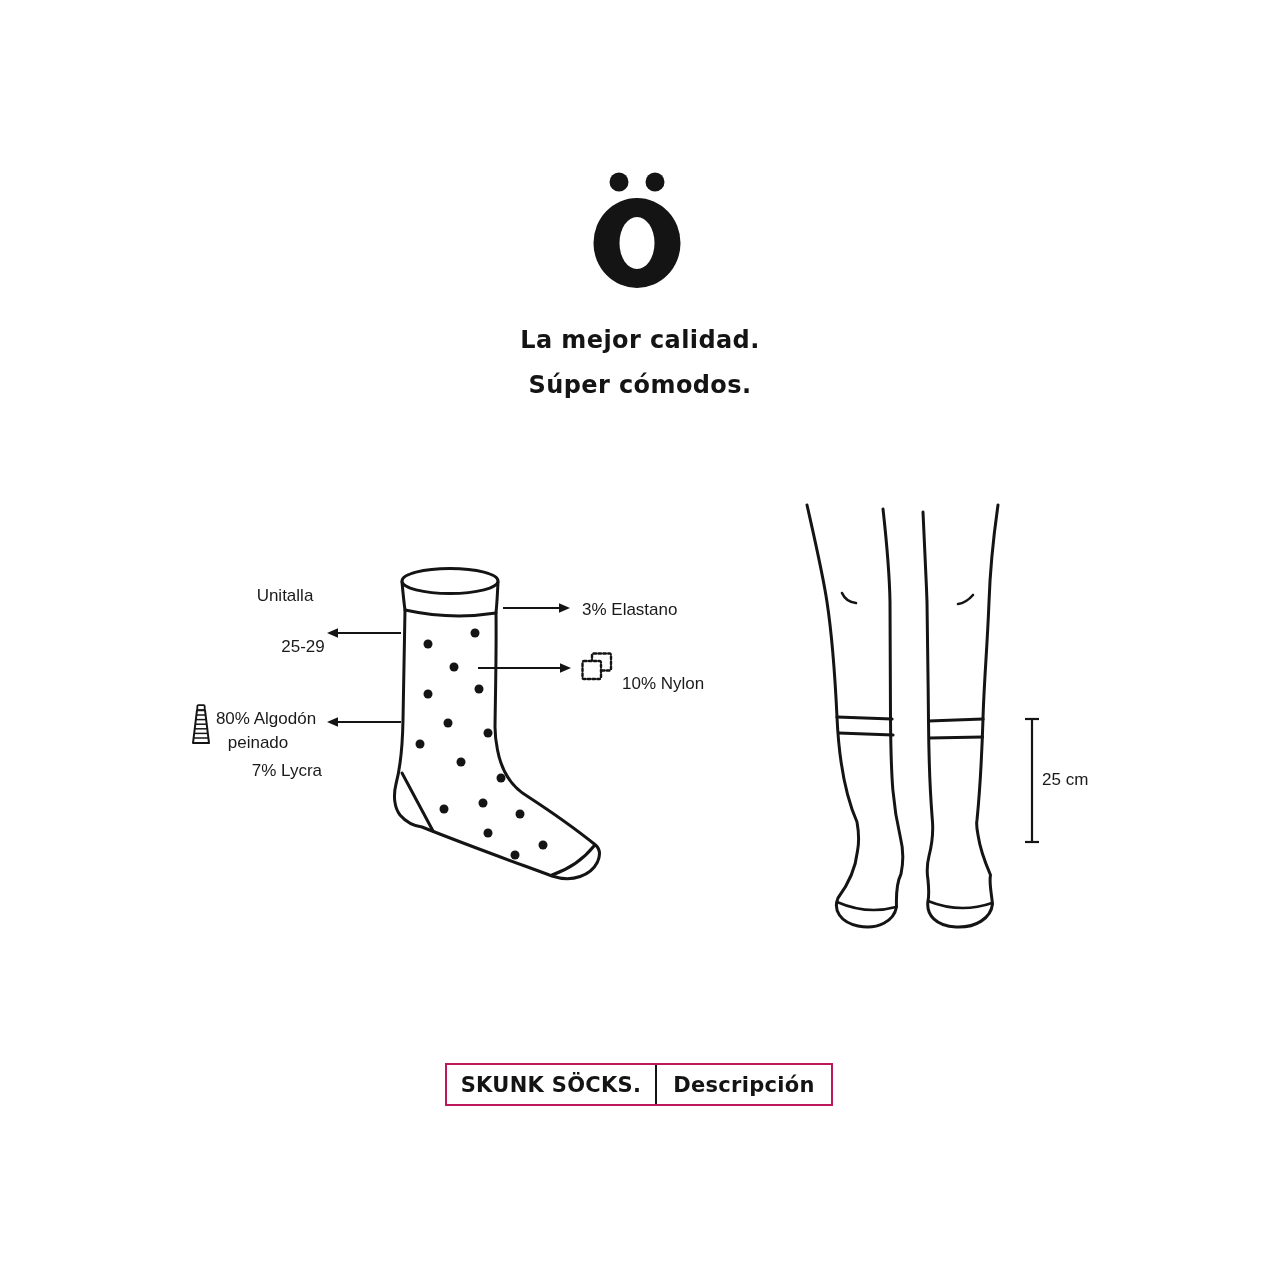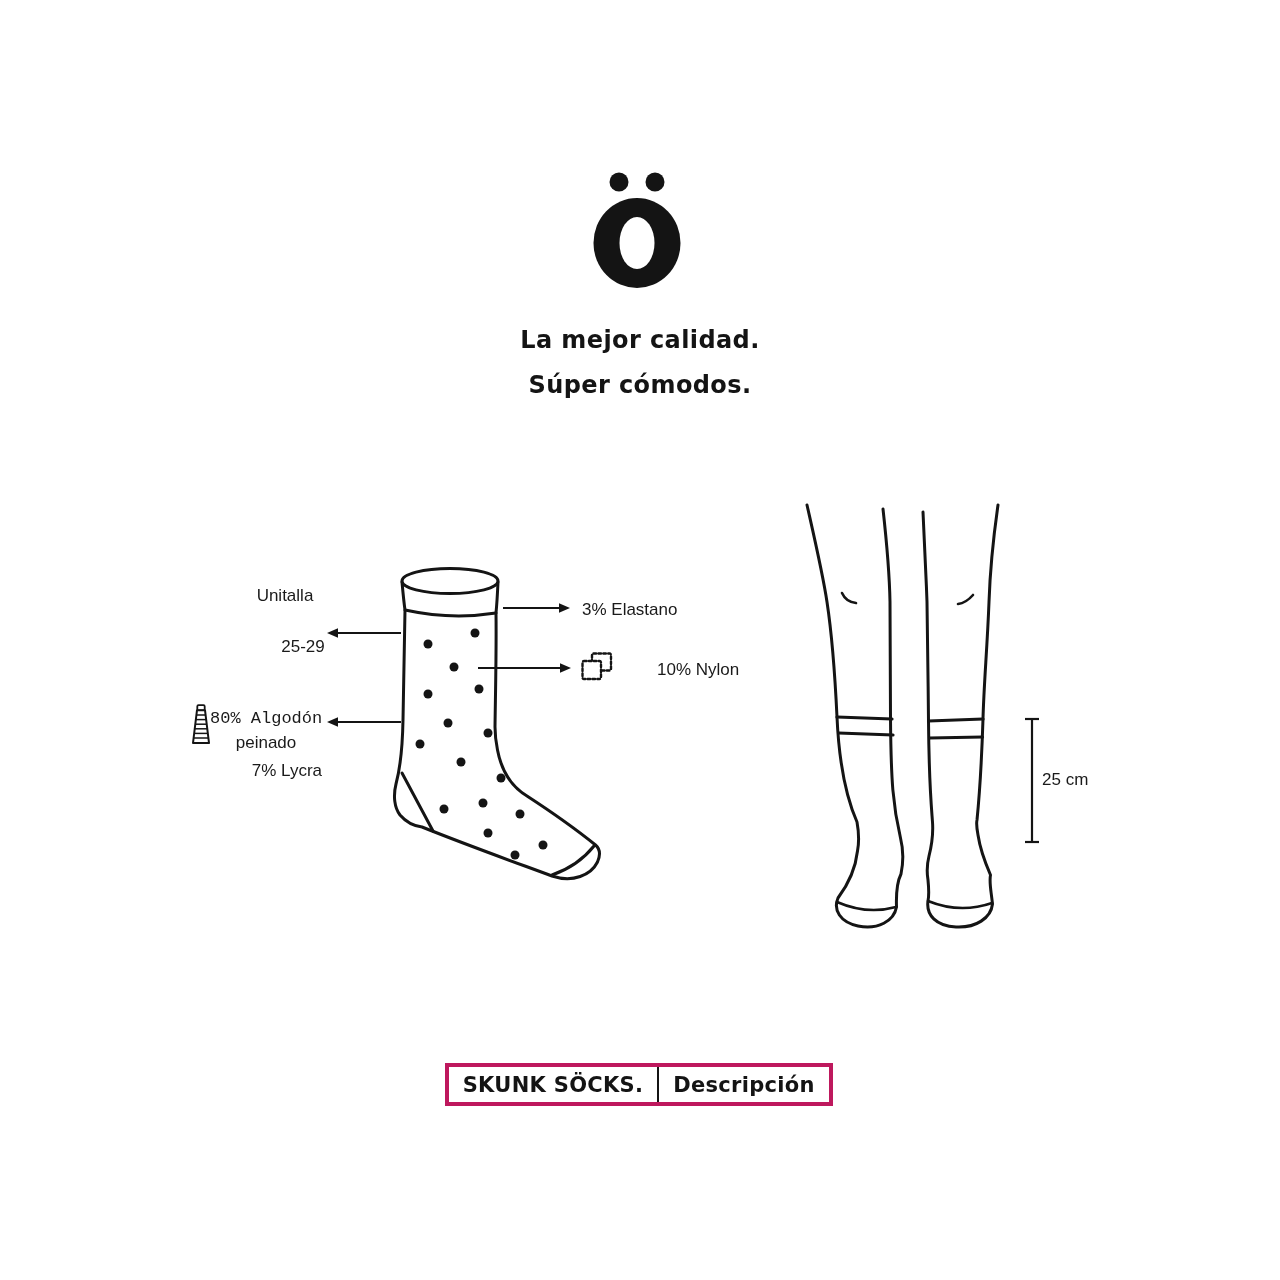--- a/index.html
+++ b/index.html
@@ -8,21 +8,21 @@
     font-family:"Liberation Sans","DejaVu Sans",sans-serif;color:#141414;overflow:hidden;
   }
   .abs{position:absolute;}
   .headline{
     left:0;right:0;text-align:center;font-weight:bold;font-size:24px;
     letter-spacing:0.4px;color:#141414;font-family:"DejaVu Sans","Liberation Sans",sans-serif;
   }
   .lbl{font-size:17px;line-height:22px;color:#1a1a1a;white-space:nowrap;}
   .lbl-center{text-align:center;}
   .footer-box{
-    left:445px;top:1063px;width:388px;height:43px;border:4px solid #be185d;
+    left:445px;top:1063px;width:388px;height:43px;border:2px solid #be185d;
     box-sizing:border-box;display:flex;align-items:stretch;background:#ffffff;
   }
   .footer-cell{
     display:flex;align-items:center;justify-content:center;
     font-weight:bold;font-size:21px;letter-spacing:0.3px;color:#141414;
     font-family:"DejaVu Sans","Liberation Sans",sans-serif;white-space:nowrap;
   }
   .footer-cell.brand{width:208px;border-right:2px solid #141414;}
   .footer-cell.tab{flex:1;}
   svg{display:block;}
@@ -110,33 +110,33 @@
     </g>
     <g stroke="#141414" stroke-width="1.5" fill="none">
       <path d="M 5.4,11 L 14.6,11"></path>
         <path d="M 4.9,15.6 L 15.1,15.6"></path>
       <path d="M 4.4,20.2 L 15.6,20.2"></path>
         <path d="M 3.9,24.8 L 16.1,24.8"></path>
       <path d="M 3.4,29.4 L 16.6,29.4"></path>
         <path d="M 2.9,34 L 17.1,34"></path>
     </g>
   </svg>
-  <div class="abs lbl lbl-center" style="left:210px;top:708px;width:112px;font-family:Liberation Mono, monospace;">80% Algodón</div>
-  <div class="abs lbl lbl-center" style="left:210px;top:732px;width:112px;">peinado</div>
+  <div class="abs lbl lbl-center" style="left:210px;top:708px;width:112px;">80% Algodón</div>
+  <div class="abs lbl lbl-center" style="left:202px;top:732px;width:112px;">peinado</div>
   <div class="abs lbl lbl-center" style="left:210px;top:760px;width:112px;text-align:right;">7% Lycra</div>
 
   <div class="abs lbl" style="left:582px;top:599px;">3% Elastano</div>
 
   <svg class="abs" style="left:580px;top:651px;" width="34" height="34" viewBox="0 0 34 34">
     <g stroke="#141414" stroke-width="2.4" fill="#ffffff" stroke-linecap="round" stroke-dasharray="2.6 2.3">
       <rect x="12" y="2.5" width="19" height="17" rx="1.5"></rect>
       <rect x="2.5" y="10" width="18.5" height="18" rx="1.5"></rect>
     </g>
   </svg>
-  <div class="abs lbl" style="left:622px;top:659px;margin-left:35px;">10% Nylon</div>
+  <div class="abs lbl" style="left:622px;top:673px;">10% Nylon</div>
 
   <svg class="abs" style="left:790px;top:490px;" width="320" height="450" viewBox="0 0 320 450">
     <g stroke="#141414" stroke-width="3" fill="#ffffff" stroke-linejoin="round" stroke-linecap="round">
       <path d="M 17,15
         C 26,55 33,85 37,112
         C 42,145 45,185 47,227
         C 49,272 56,307 67,332
         C 69,343 69,353 67.5,361
         C 65.5,379 57,396 48,408
         C 43,420 50,432 68,436

